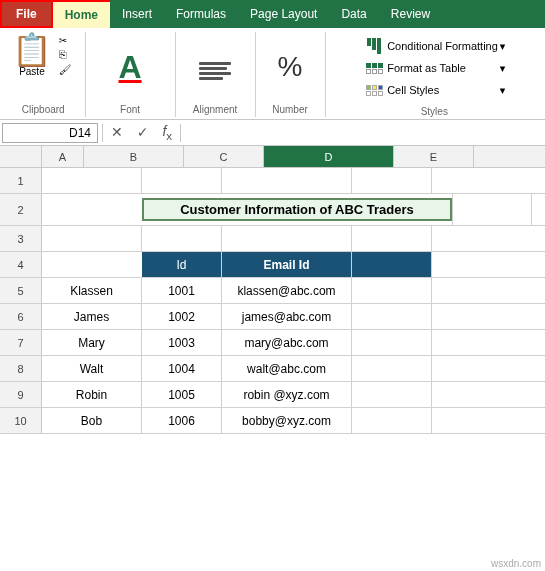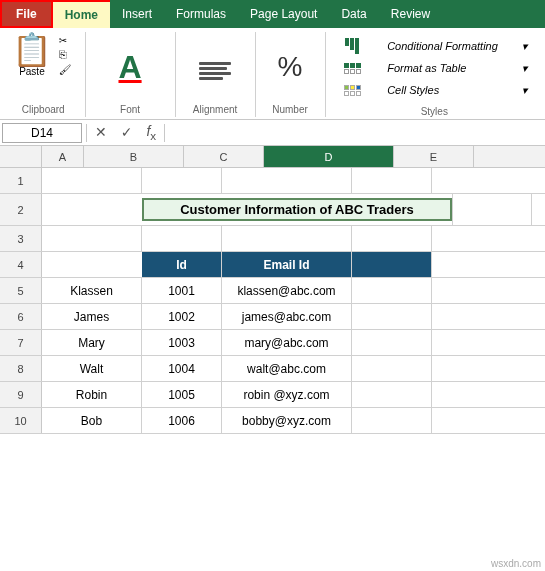--- a/index.html
+++ b/index.html
@@ -43,38 +43,38 @@
     .align-line:nth-child(4) { width: 24px; }
 
     
     .number-group { min-width: 70px; }
     .percent-icon { font-size: 28px; color: #333; }
 
     
     .styles-group { flex: 1; min-width: 160px; border-right: none; }
     .styles-group .ribbon-group-content { flex-direction: column; align-items: flex-start; gap: 2px; padding: 4px 0; }
 
-    .styles-item { display: flex; align-items: center; gap: 24px; cursor: pointer; padding: 2px 4px; border-radius: 2px; font-size: 11px; width: 100%; font-style: italic; }
+    .styles-item { display: flex; align-items: center; gap: 2px; cursor: pointer; padding: 2px 4px; border-radius: 2px; font-size: 11px; width: 100%; }
     .styles-icon { width: 22px; height: 16px; display: inline-flex; align-items: center; justify-content: center; font-size: 9px; }
 
     .cond-fmt-icon { display: inline-flex; gap: 1px; }
     .cond-bar { width: 4px; background: #217346; }
     .fmt-table-icon { display: grid; grid-template-columns: repeat(3,5px); gap: 1px; }
     .fmt-cell { width: 5px; height: 5px; border: 1px solid #999; }
     .fmt-cell.green { background: #217346; border-color: #217346; }
     .cell-styles-icon { display: flex; flex-direction: column; gap: 1px; }
     .cell-row { display: flex; gap: 1px; }
     .cell-sq { width: 5px; height: 5px; border: 1px solid #aaa; }
     .cell-sq.colored { background: #8BC34A; }
     .cell-sq.yellow { background: #FFEB3B; }
     .cell-sq.blue { background: #1565C0; }
 
     
     .formula-bar { display: flex; align-items: center; border-bottom: 1px solid #c8c8c8; height: 26px; padding: 0 2px; gap: 2px; background: #fff; }
-    .name-box { width: 80px; border: 1px solid #aaa; padding: 2px 6px; font-size: 12px; text-align: center; }
+    .name-box { width: 96px; border: 1px solid #aaa; padding: 2px 6px; font-size: 12px; text-align: right; }
     .formula-sep { width: 1px; height: 18px; background: #c8c8c8; margin: 0 2px; }
     .formula-btns { display: flex; align-items: center; gap: 6px; color: #555; font-size: 14px; }
     .formula-btn { cursor: pointer; padding: 2px 4px; }
     .formula-input { flex: 1; border: none; outline: none; font-size: 12px; padding: 2px 4px; }
 
     
     .col-headers { display: flex; background: #f2f2f2; border-bottom: 1px solid #c8c8c8; height: 22px; }
     .row-header-spacer { width: 42px; border-right: 1px solid #c8c8c8; }
     .col-header { display: flex; align-items: center; justify-content: center; font-size: 11px; color: #444; border-right: 1px solid #c8c8c8; }
     .col-a { width: 42px; }
@@ -266,21 +266,21 @@
     <div class="cell cell-c"></div>
     <div class="cell cell-d"></div>
     <div class="cell cell-e"></div>
   </div>
 
   <div class="grid-row header-row">
     <div class="row-num">4</div>
     <div class="cell cell-b" style="font-weight:bold; background:#ef4444; color:#fff;margin-top:44px;">
       <span>Name</span>
     </div>
-    <div class="cell cell-c" style="font-weight:bold; background:#1a5276; color:#fff;justify-content:center;">
+    <div class="cell cell-c" style="font-weight:normal; background:#1a5276; color:#fff;justify-content:center;">
       <span>Id</span>
     </div>
     <div class="cell cell-d" style="font-weight:bold; background:#1a5276; color:#fff;">
       <span>Email Id</span>
     </div>
     <div class="cell cell-e"></div>
   </div>
 
   <div class="grid-row data-row">
     <div class="row-num">5</div>

